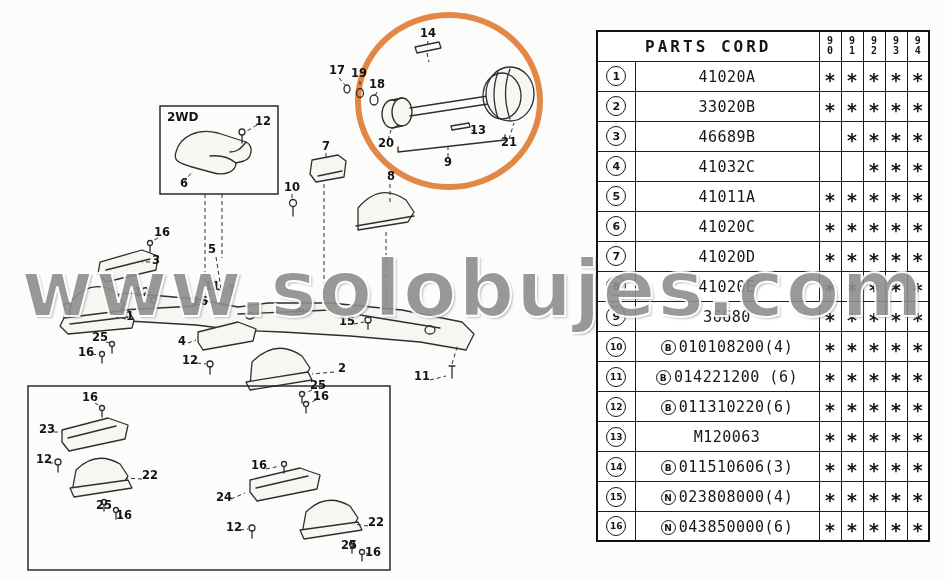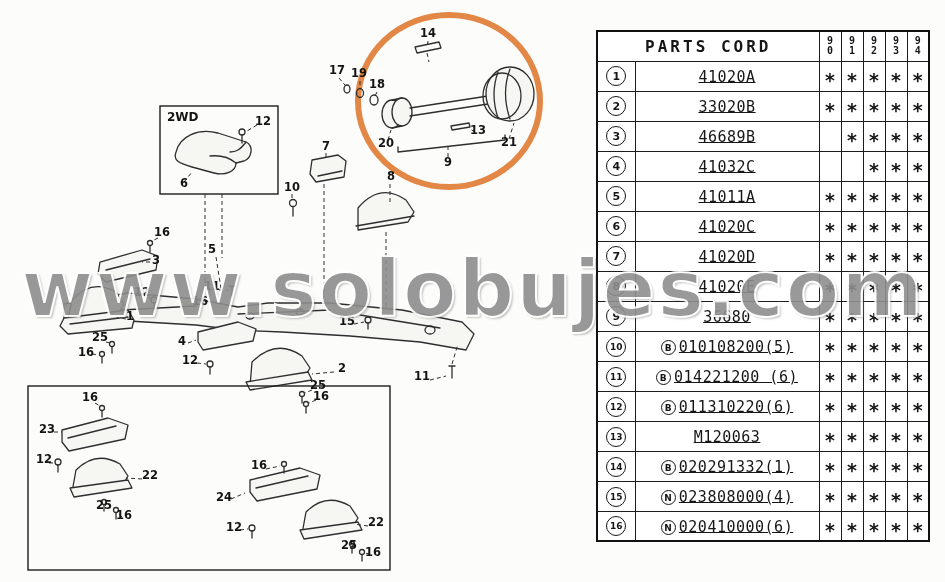--- a/index.html
+++ b/index.html
@@ -41,21 +41,21 @@
   .circ {
     display:inline-flex; align-items:center; justify-content:center;
     width:20px; height:20px; border:1.4px solid #161616; border-radius:50%;
     font-family:"DejaVu Sans", sans-serif; font-size:11px; font-weight:bold;
   }
   .circ.small {
     width:15px; height:15px; font-size:9px; border-width:1.2px; margin-right:3px;
   }
   .codecell {
     text-align:left; padding-left:7px;
-    font-family:"DejaVu Sans Mono", monospace; font-size:15px; letter-spacing:.5px;text-decoration:underline;
+    font-family:"DejaVu Sans Mono", monospace; font-size:15px; letter-spacing:.5px;
   }
   .codecell .code { vertical-align:middle; }
   .markcell { font-family:"DejaVu Sans Mono", monospace; }
   .mark { display:inline-block; font-size:19px; font-weight:bold; transform:translateY(4px); }
 
   
   .watermark {
     position:absolute; left:-6px; top:244px; width:958px; z-index:5;
     text-align:center; pointer-events:none;
     font-family:"DejaVu Sans", sans-serif; font-weight:bold;
@@ -365,21 +365,21 @@
         <td class="numcell"><span class="circ">9</span></td>
         <td class="codecell"><span class="code">36680</span></td>
         <td class="markcell"><span class="mark">*</span></td>
         <td class="markcell"><span class="mark">*</span></td>
         <td class="markcell"><span class="mark">*</span></td>
         <td class="markcell"><span class="mark">*</span></td>
         <td class="markcell"><span class="mark">*</span></td>
       </tr>
       <tr>
         <td class="numcell"><span class="circ" style="font-size: 9px;">10</span></td>
-        <td class="codecell"><span class="circ small">B</span><span class="code">010108200(5)</span></td>
+        <td class="codecell"><span class="circ small">B</span><span class="code">010108200(4)</span></td>
         <td class="markcell"><span class="mark">*</span></td>
         <td class="markcell"><span class="mark">*</span></td>
         <td class="markcell"><span class="mark">*</span></td>
         <td class="markcell"><span class="mark">*</span></td>
         <td class="markcell"><span class="mark">*</span></td>
       </tr>
       <tr>
         <td class="numcell"><span class="circ" style="font-size: 9px;">11</span></td>
         <td class="codecell"><span class="circ small">B</span><span class="code">014221200 (6)</span></td>
         <td class="markcell"><span class="mark">*</span></td>
@@ -401,39 +401,39 @@
         <td class="numcell"><span class="circ" style="font-size: 9px;">13</span></td>
         <td class="codecell"><span class="code">M120063</span></td>
         <td class="markcell"><span class="mark">*</span></td>
         <td class="markcell"><span class="mark">*</span></td>
         <td class="markcell"><span class="mark">*</span></td>
         <td class="markcell"><span class="mark">*</span></td>
         <td class="markcell"><span class="mark">*</span></td>
       </tr>
       <tr>
         <td class="numcell"><span class="circ" style="font-size: 9px;">14</span></td>
-        <td class="codecell"><span class="circ small">B</span><span class="code">020291332(1)</span></td>
+        <td class="codecell"><span class="circ small">B</span><span class="code">011510606(3)</span></td>
         <td class="markcell"><span class="mark">*</span></td>
         <td class="markcell"><span class="mark">*</span></td>
         <td class="markcell"><span class="mark">*</span></td>
         <td class="markcell"><span class="mark">*</span></td>
         <td class="markcell"><span class="mark">*</span></td>
       </tr>
       <tr>
         <td class="numcell"><span class="circ" style="font-size: 9px;">15</span></td>
         <td class="codecell"><span class="circ small">N</span><span class="code">023808000(4)</span></td>
         <td class="markcell"><span class="mark">*</span></td>
         <td class="markcell"><span class="mark">*</span></td>
         <td class="markcell"><span class="mark">*</span></td>
         <td class="markcell"><span class="mark">*</span></td>
         <td class="markcell"><span class="mark">*</span></td>
       </tr>
       <tr>
         <td class="numcell"><span class="circ" style="font-size: 9px;">16</span></td>
-        <td class="codecell"><span class="circ small">N</span><span class="code">020410000(6)</span></td>
+        <td class="codecell"><span class="circ small">N</span><span class="code">043850000(6)</span></td>
         <td class="markcell"><span class="mark">*</span></td>
         <td class="markcell"><span class="mark">*</span></td>
         <td class="markcell"><span class="mark">*</span></td>
         <td class="markcell"><span class="mark">*</span></td>
         <td class="markcell"><span class="mark">*</span></td>
       </tr>
     </tbody>
 </table>
 
 <div class="watermark">www.solobujes.com</div>

